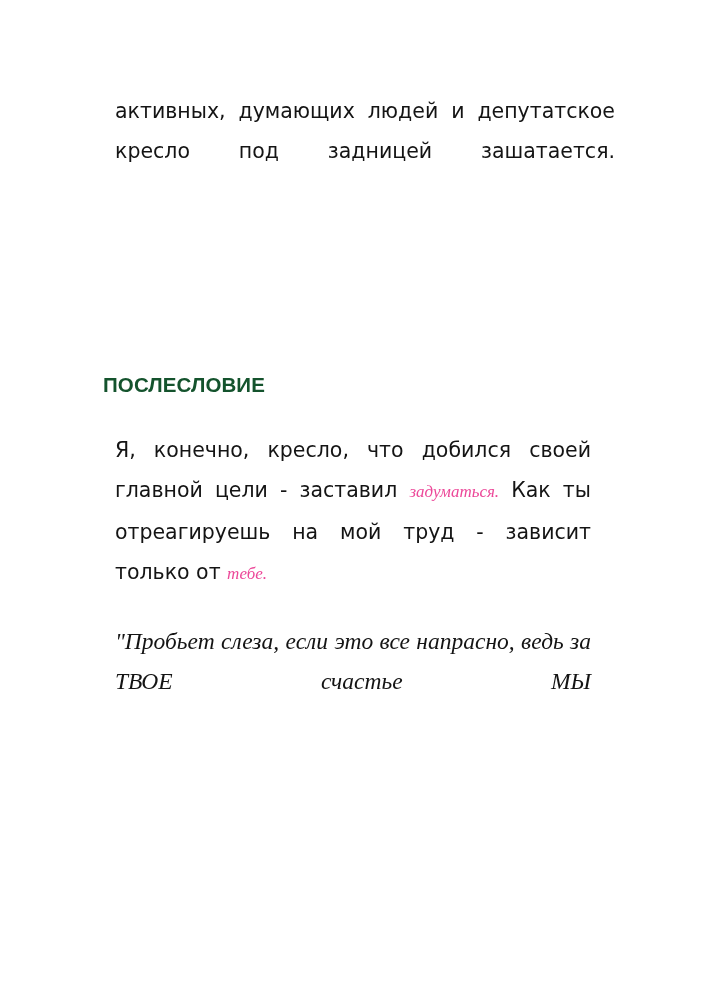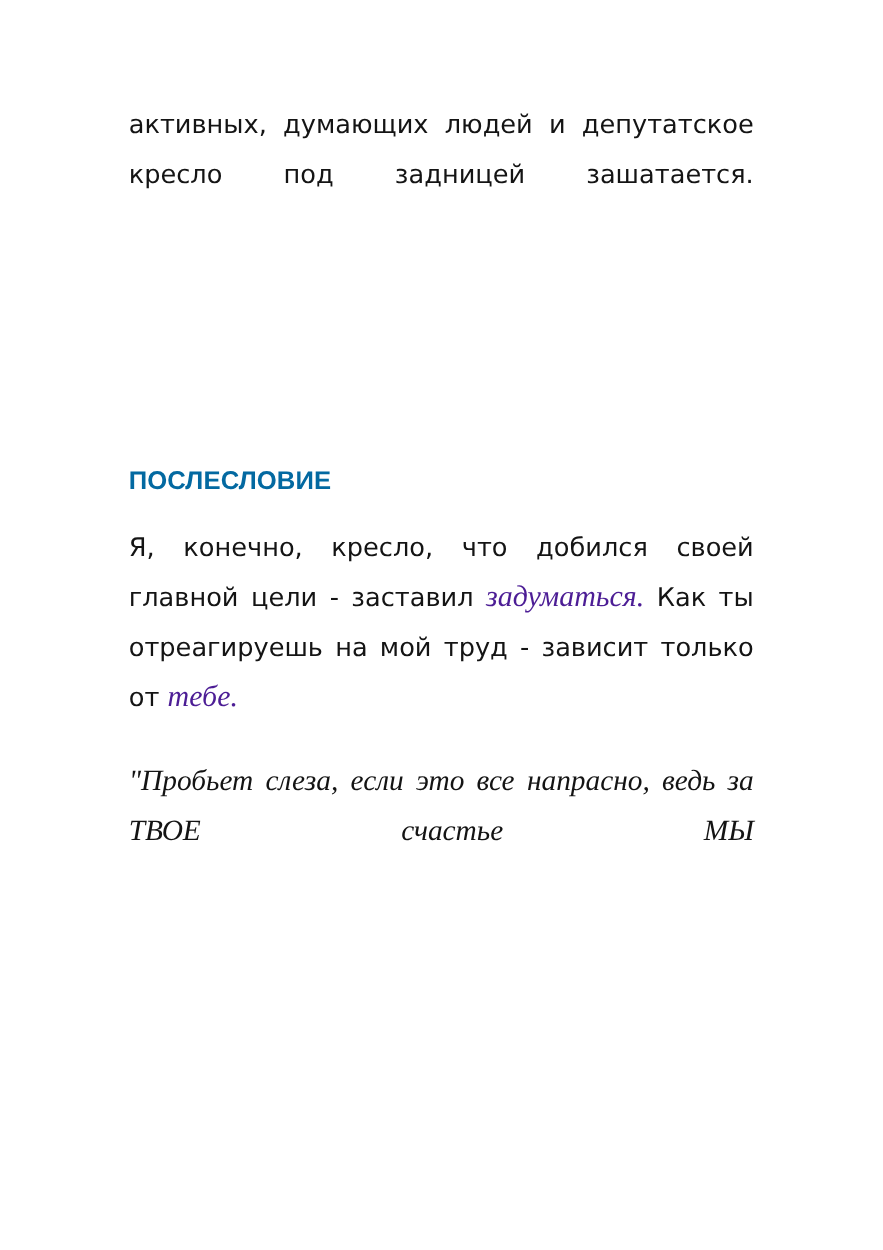--- a/index.html
+++ b/index.html
@@ -28,21 +28,21 @@
 
   .text-column {
     position: absolute;
     left: 103px;
     top: 0;
     width: 500px;
   }
 
   
   .para {
-    margin: 0;
+    margin: 12px;
     font-family: "DejaVu Sans", sans-serif;
     font-size: 20.5px;
     line-height: 40px;
     text-align: justify;
     text-justify: inter-word;
     color: #141414;
     word-spacing: 0px;
     hyphens: none;
   }
 
@@ -65,41 +65,41 @@
   .section-heading {
     position: absolute;
     top: 371px;
     left: 0;
     margin: 0;
     font-family: "Liberation Sans", sans-serif;
     font-weight: bold;
     font-size: 20.5px;
     line-height: 28px;
     letter-spacing: 0.1px;
-    color: #0369a1;
+    color: #14532d;
     text-align: left;
   }
 
   
   .body-stack {
     position: absolute;
     top: 418px;
     left: 0;
     width: 500px;
   }
   .body-stack .para + .para {
     margin-top: 27px;
   }
 
   
   .em-serif {
     font-family: "Liberation Serif", "DejaVu Serif", serif;
     font-style: italic;
-    font-size: 24px;
-    color: #4c1d95;
+    font-size: 17px;
+    color: #ec4899;
   }
 
   
   .para.quote {
     font-family: "Liberation Serif", "DejaVu Serif", serif;
     font-style: italic;
     font-size: 23.5px;
     line-height: 40px;
   }
 </style>

